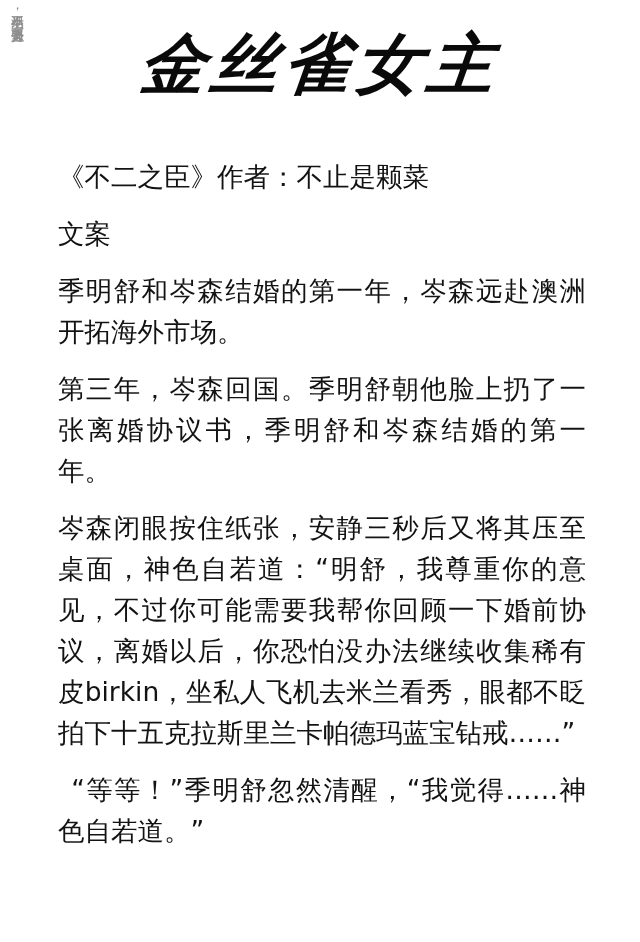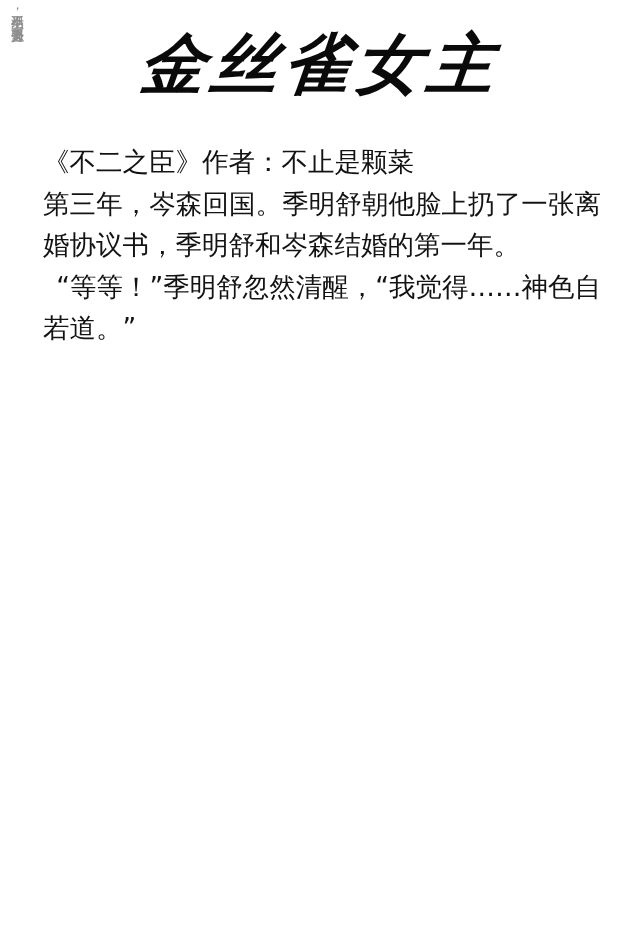--- a/index.html
+++ b/index.html
@@ -55,37 +55,40 @@
     position: absolute;
     left: 42px;
     top: 140px;
     width: 560px;
     font-family: "DejaVu Sans", sans-serif;
     font-size: 26.5px;
     line-height: 41px;
     color: #131313;
   }
   .body-text p {
-    margin: 1px;
+    margin: 16px;
     padding: 0;
     text-align: justify;
     text-justify: inter-character;
   }
   .body-text p.indent {
     text-indent: 0.5em;
   }
 </style>
 </head>
 <body>
 
 <div class="page">
 
   <div class="side-note">生活不易，要坚强努力。</div>
 
   <div class="title">金丝雀女主</div>
 
   <div class="body-text">
     <p>《不二之臣》作者：不止是颗菜</p>
+    <p>文案</p>
+    <p>季明舒和岑森结婚的第一年，岑森远赴澳洲开拓海外市场。</p>
     <p>第三年，岑森回国。季明舒朝他脸上扔了一张离婚协议书，季明舒和岑森结婚的第一年。</p>
+    <p>岑森闭眼按住纸张，安静三秒后又将其压至桌面，神色自若道：“明舒，我尊重你的意见，不过你可能需要我帮你回顾一下婚前协议，离婚以后，你恐怕没办法继续收集稀有皮birkin，坐私人飞机去米兰看秀，眼都不眨拍下十五克拉斯里兰卡帕德玛蓝宝钻戒……”</p>
     <p class="indent">“等等！”季明舒忽然清醒，“我觉得……神色自若道。”</p>
   </div>
 
 </div>
 
 </body></html>

